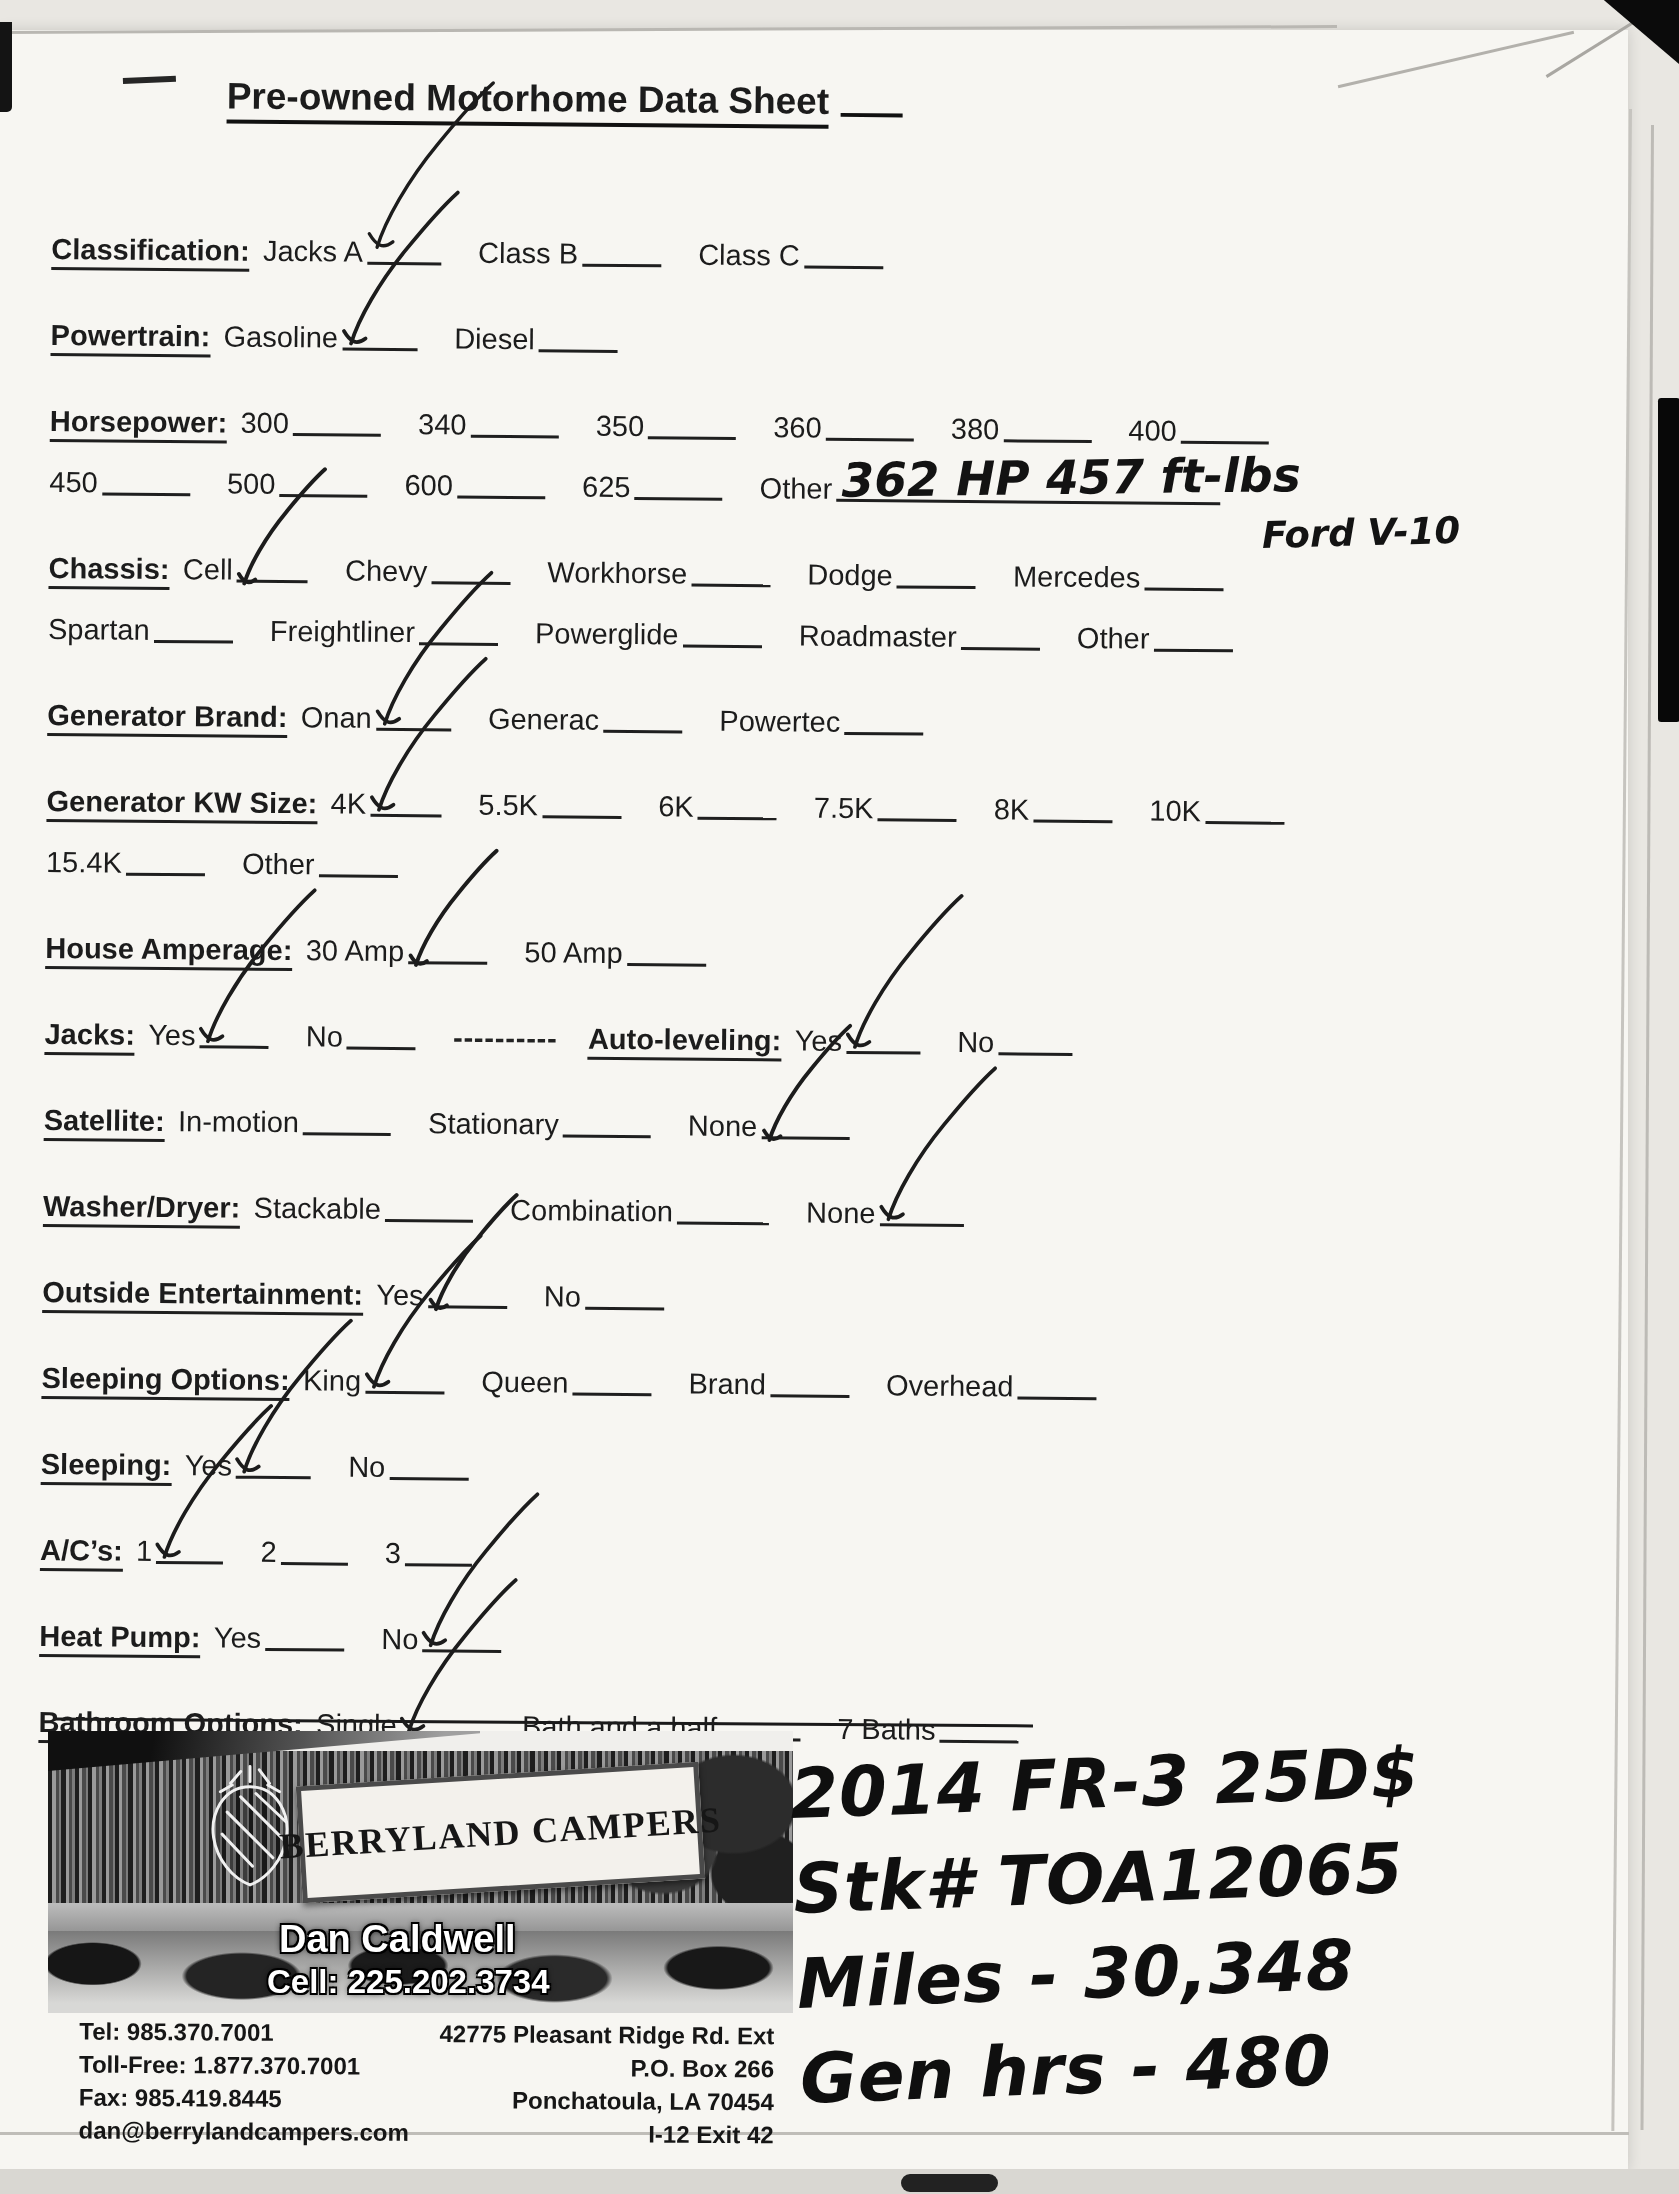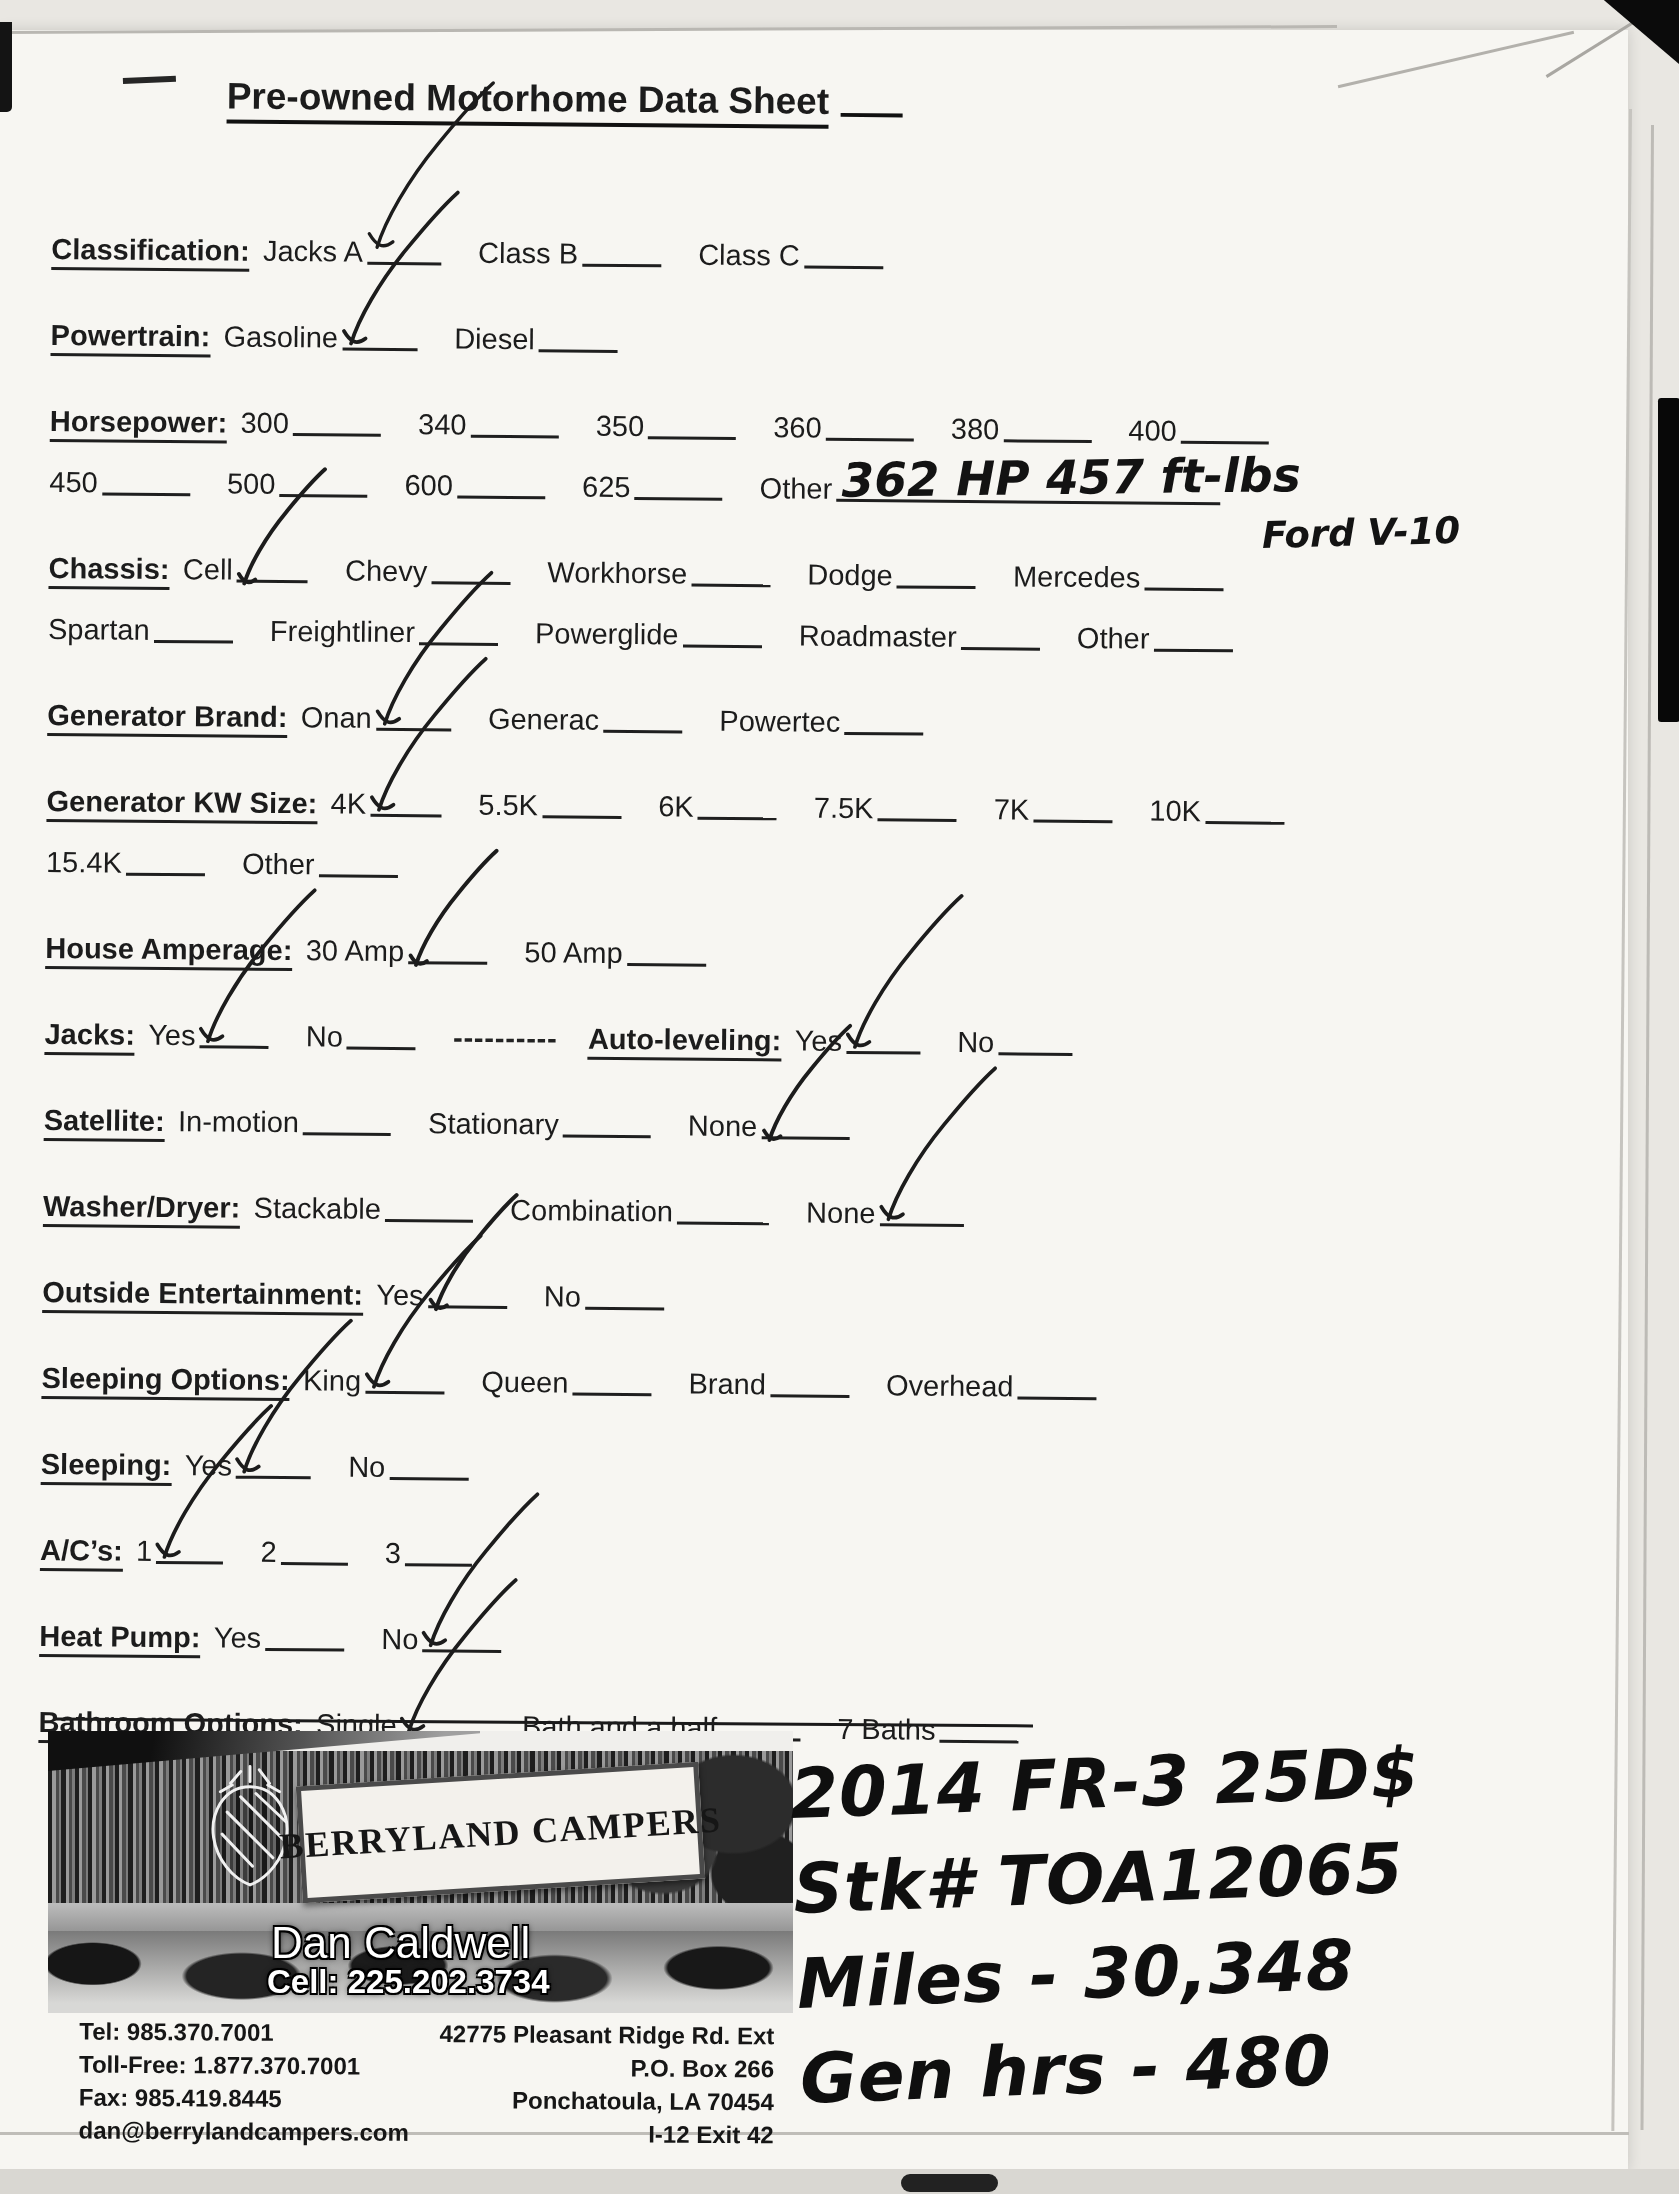--- a/index.html
+++ b/index.html
@@ -56,21 +56,21 @@
     radial-gradient(ellipse 79px 35px at 6% 40%,#161616 58%,transparent 62%),
     radial-gradient(ellipse 100px 40px at 26% 55%,#242424 55%,transparent 60%),
     radial-gradient(ellipse 84px 33px at 47% 42%,#1b1b1b 55%,transparent 60%),
     radial-gradient(ellipse 100px 42px at 68% 58%,#2a2a2a 52%,transparent 58%),
     radial-gradient(ellipse 92px 37px at 90% 45%,#181818 55%,transparent 60%),
     linear-gradient(#7a7a7a,#d8d8d6 88%);}
   .ph-sign{position:absolute;left:251px;top:43px;width:393px;height:107px;background:#f3f1ec;border:5.8px solid #4a4a4a;transform:rotate(-3.5deg);display:flex;align-items:center;justify-content:center;font-family:"Liberation Serif",serif;font-weight:700;font-size:36px;letter-spacing:1.7px;color:#161616;white-space:nowrap;box-shadow:0 3.3px 6.7px rgba(0,0,0,.5);}
   .strawberry{position:absolute;left:155px;top:32px;width:94px;height:127px;}
   .strawberry path{stroke:#f0f0f0;stroke-width:3.5;fill:rgba(0,0,0,.18);stroke-linecap:round;}
   .strawberry path.nofill{fill:none;}
-  .ph-name{position:absolute;left:223px;top:187px;font-size:44px;font-weight:400;color:#fff;
+  .ph-name{position:absolute;left:231px;top:187px;font-size:38px;font-weight:700;color:#fff;
     text-shadow:-1.7px -1.7px 0 #000,1.7px -1.7px 0 #000,-1.7px 1.7px 0 #000,1.7px 1.7px 0 #000,0 0 6.7px #000;}
   .ph-cell{position:absolute;left:219px;top:232px;font-size:33px;font-weight:700;color:#fff;
     text-shadow:-1.7px -1.7px 0 #000,1.7px -1.7px 0 #000,-1.7px 1.7px 0 #000,1.7px 1.7px 0 #000,0 0 6.7px #000;}
 
   
   .contact{position:absolute;left:79px;top:2017px;width:695px;display:flex;justify-content:space-between;font-weight:700;font-size:24px;line-height:33px;color:#161616;transform:rotate(0.4deg);}
   .c-right{text-align:right;}
   .notes{position:absolute;left:795px;top:1736px;font-family:"DejaVu Sans",sans-serif;font-style:italic;font-weight:600;font-size:69px;color:#0f0f0f;transform:rotate(-2deg);line-height:95px;letter-spacing:0.8px;white-space:nowrap;}
 </style>
 </head>
@@ -114,21 +114,21 @@
               <path d="M13 152 C20 128 40 92 66 60 C86 35 102 17 115 5"></path>
             </svg></span><span class="opt">Chevy</span><span class="blank"></span><span class="opt">Workhorse</span><span class="blank"></span><span class="opt">Dodge</span><span class="blank"></span><span class="opt">Mercedes</span><span class="blank"></span><div class="annot">Ford V-10</div></div>
         <div class="row cont"><span class="opt">Spartan</span><span class="blank"></span><span class="opt">Freightliner</span><span class="blank"></span><span class="opt">Powerglide</span><span class="blank"></span><span class="opt">Roadmaster</span><span class="blank"></span><span class="opt">Other</span><span class="blank"></span></div>
         <div class="row"><span class="lab">Generator Brand:</span><span class="opt">Onan</span><span class="blank" style="width: 75px;"><svg class="check lg" viewBox="0 0 120 160">
               <path d="M6 140 C12 150 18 154 27 147"></path>
               <path d="M13 152 C20 128 40 92 66 60 C86 35 102 17 115 5"></path>
             </svg></span><span class="opt">Generac</span><span class="blank"></span><span class="opt">Powertec</span><span class="blank"></span></div>
         <div class="row"><span class="lab">Generator KW Size:</span><span class="opt">4K</span><span class="blank" style="width: 71px;"><svg class="check lg" viewBox="0 0 120 160">
               <path d="M6 140 C12 150 18 154 27 147"></path>
               <path d="M13 152 C20 128 40 92 66 60 C86 35 102 17 115 5"></path>
-            </svg></span><span class="opt">5.5K</span><span class="blank"></span><span class="opt">6K</span><span class="blank"></span><span class="opt">7.5K</span><span class="blank"></span><span class="opt">7K</span><span class="blank"></span><span class="opt">10K</span><span class="blank"></span></div>
+            </svg></span><span class="opt">5.5K</span><span class="blank"></span><span class="opt">6K</span><span class="blank"></span><span class="opt">7.5K</span><span class="blank"></span><span class="opt">8K</span><span class="blank"></span><span class="opt">10K</span><span class="blank"></span></div>
         <div class="row cont"><span class="opt">15.4K</span><span class="blank"></span><span class="opt">Other</span><span class="blank"></span></div>
         <div class="row"><span class="lab">House Amperage:</span><span class="opt">30 Amp</span><span class="blank" style="width: 79px;"><svg class="check" viewBox="0 0 120 160">
               <path d="M6 140 C12 150 18 154 27 147"></path>
               <path d="M13 152 C20 128 40 92 66 60 C86 35 102 17 115 5"></path>
             </svg></span><span class="opt">50 Amp</span><span class="blank"></span></div>
         <div class="row"><span class="lab">Jacks:</span><span class="opt">Yes</span><span class="blank" style="width: 69px;"><svg class="check lg" viewBox="0 0 120 160">
               <path d="M6 140 C12 150 18 154 27 147"></path>
               <path d="M13 152 C20 128 40 92 66 60 C86 35 102 17 115 5"></path>
             </svg></span><span class="opt">No</span><span class="blank" style="width: 69px;"></span><span class="dashes">----------</span><span class="lab lab2">Auto-leveling:</span><span class="opt">Yes</span><span class="blank" style="width: 74px;"><svg class="check lg" viewBox="0 0 120 160">
               <path d="M6 140 C12 150 18 154 27 147"></path>

